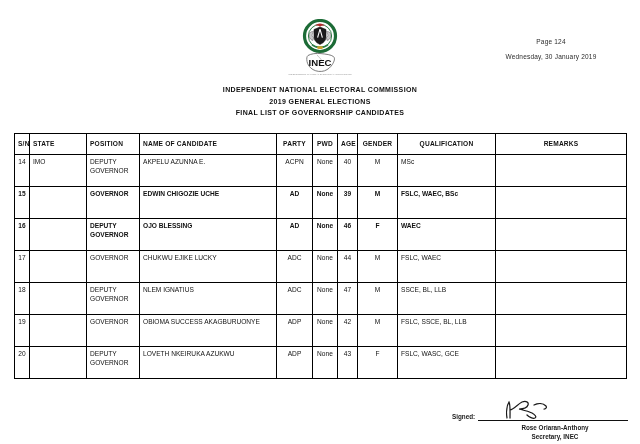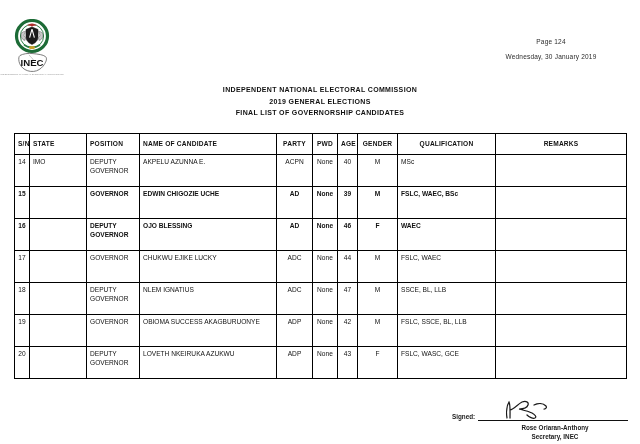--- a/index.html
+++ b/index.html
@@ -38,21 +38,21 @@
 
   
   .crest {
     position: absolute;
     top: 19px;
     left: 0;
     right: 0;
     height: 62px;
     display: flex;
     flex-direction: column;
-    align-items: flex-start;
+    align-items: center;
   }
   .crest svg { display: block; }
 
   
   .heading {
     position: absolute;
     top: 84px;
     left: 0;
     right: 0;
     text-align: center;

